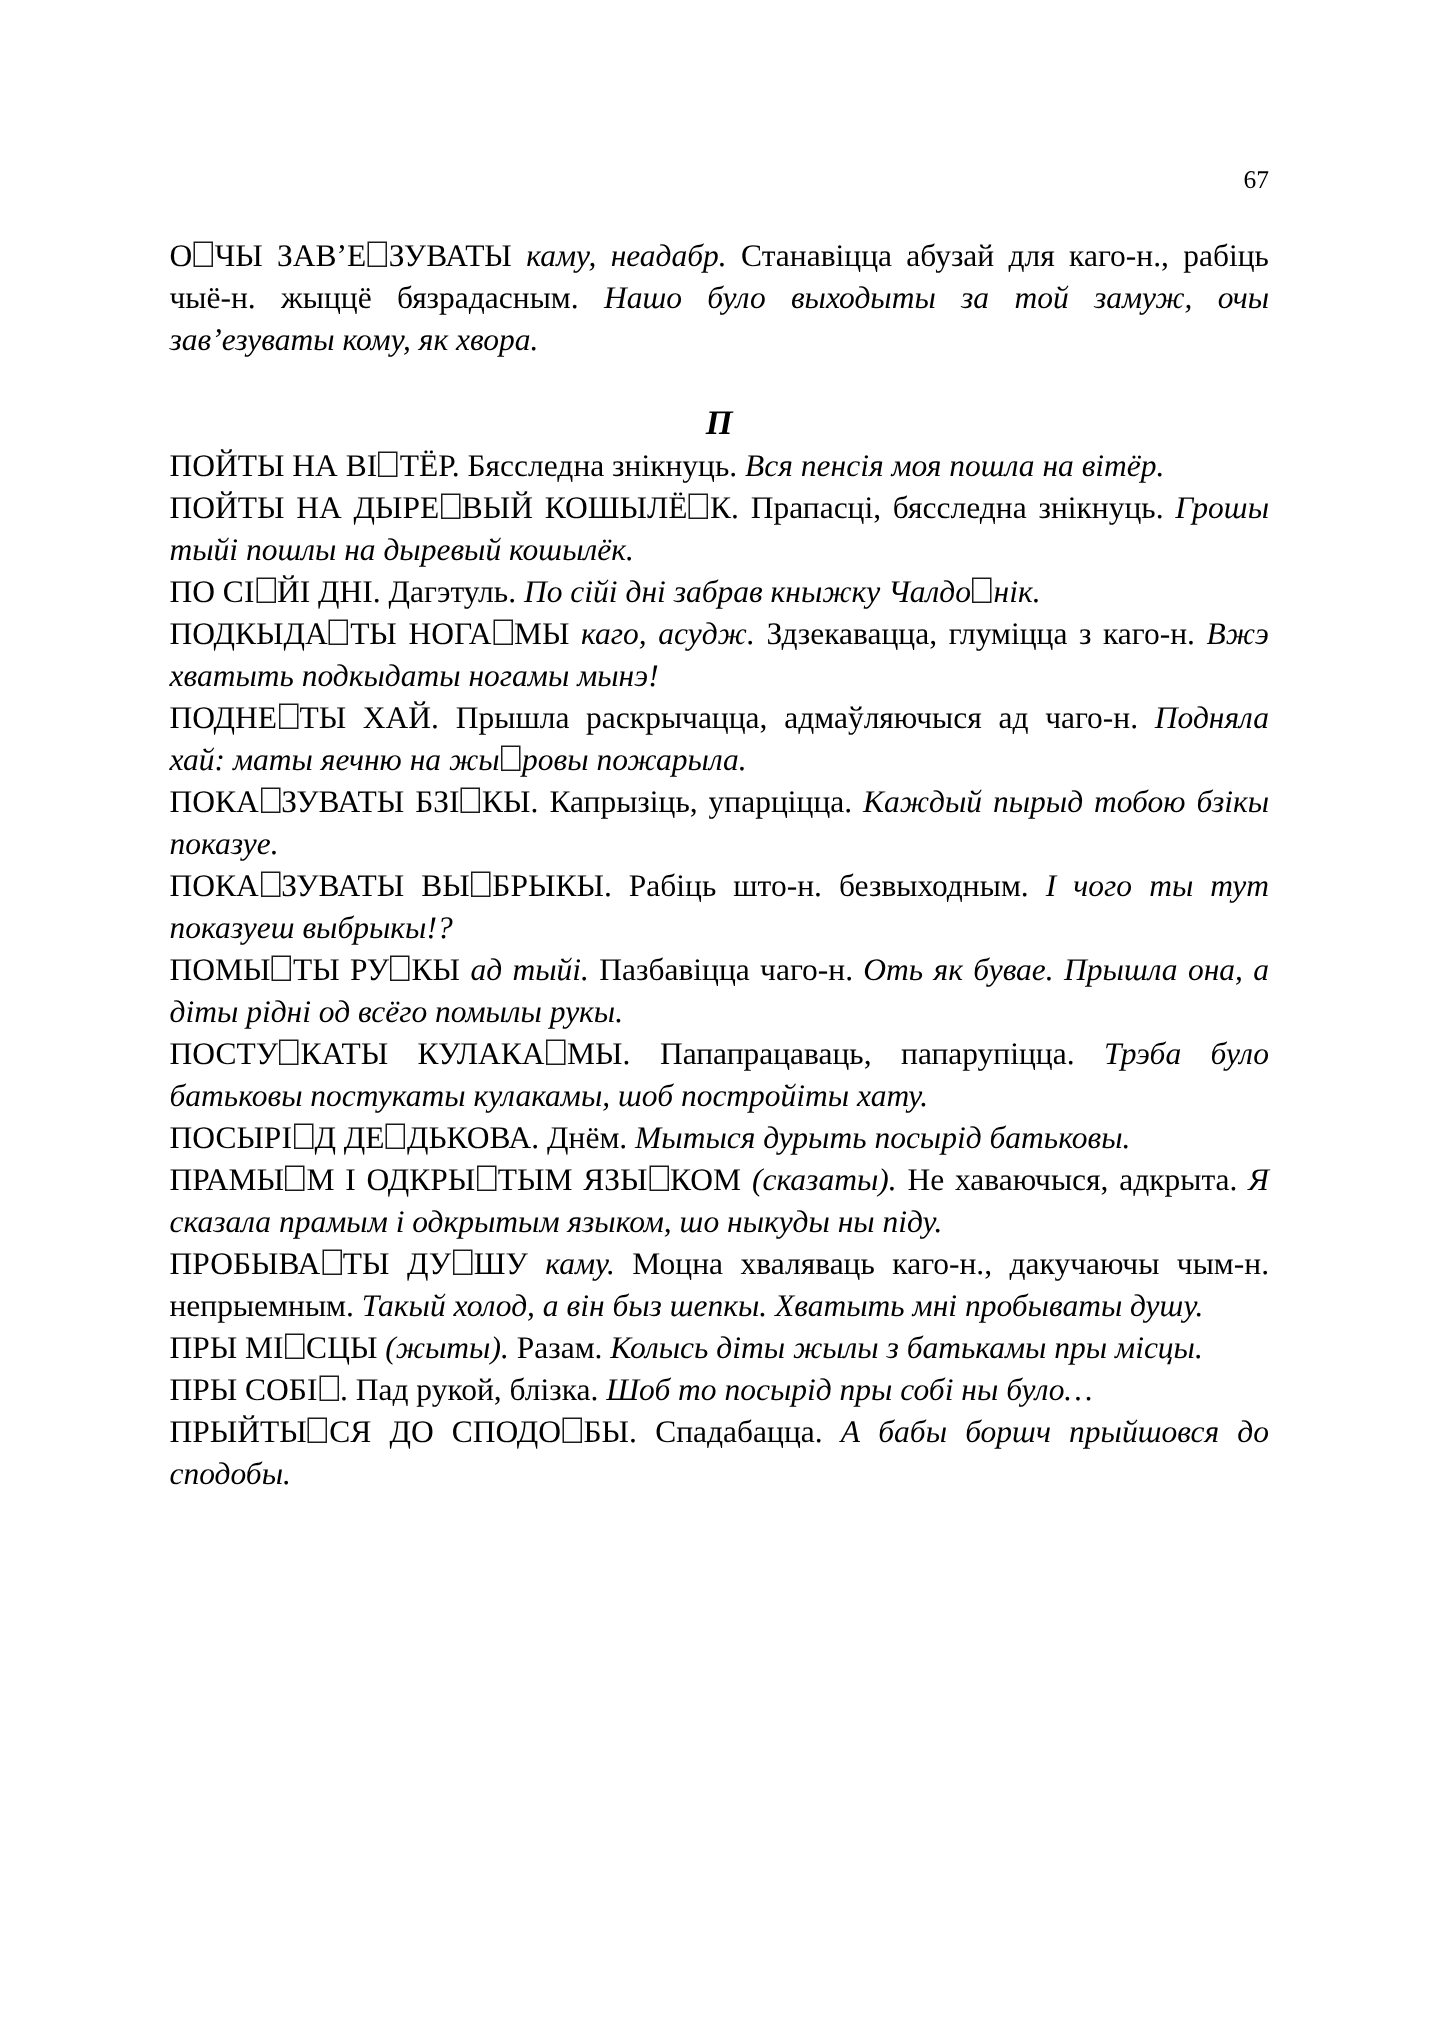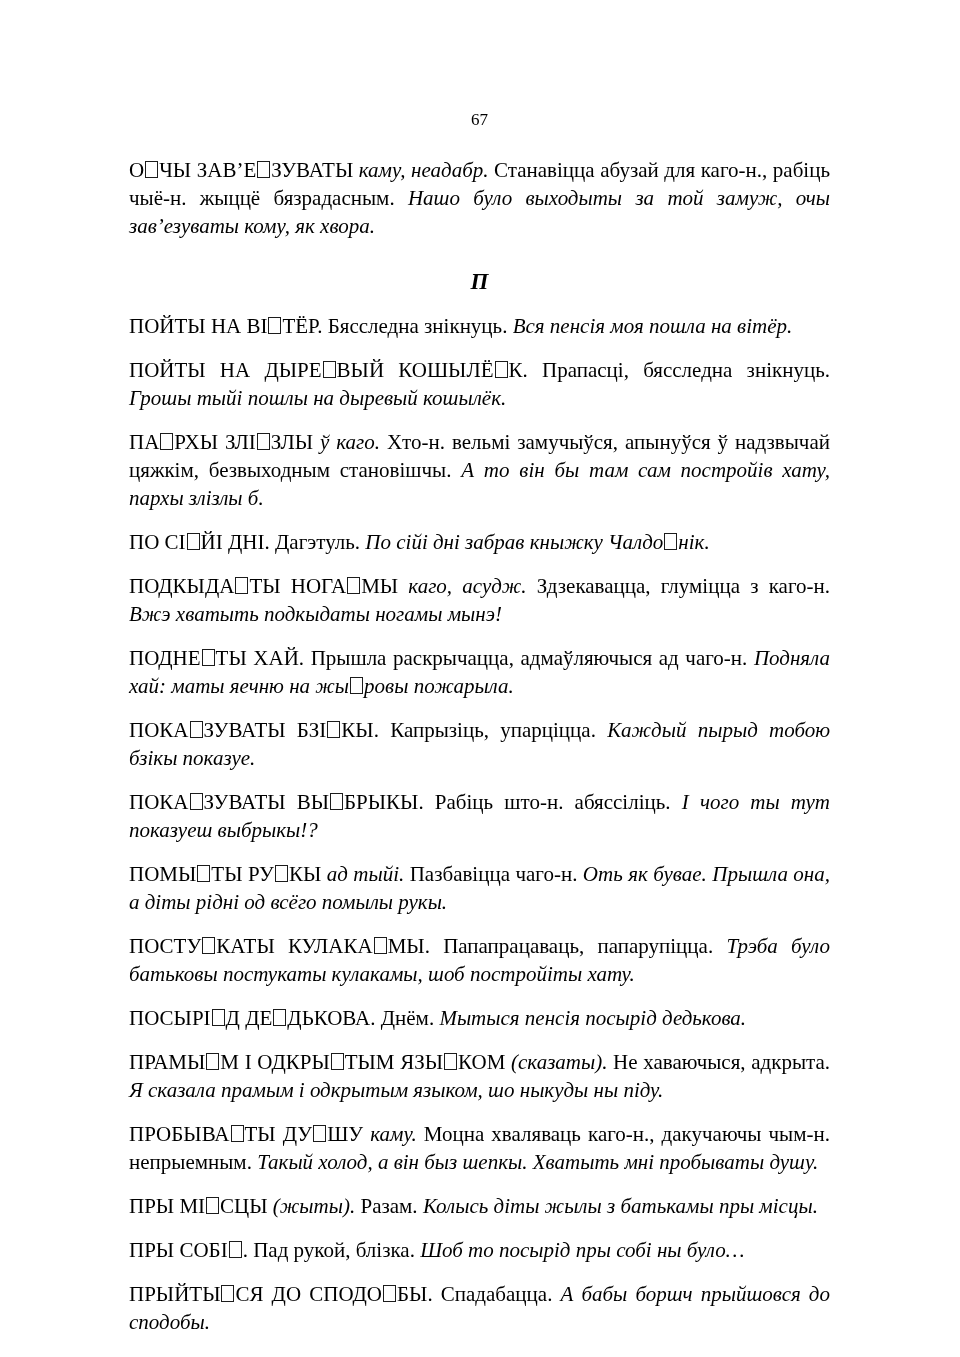--- a/index.html
+++ b/index.html
@@ -15,30 +15,30 @@
     font-family: "Liberation Serif", "DejaVu Serif", serif;
   }
   .page {
     box-sizing: border-box;
     width: 960px;
     height: 1357px;
     padding: 110px 114px 0 113px;
     background: #ffffff;
   }
   .page-number {
-    text-align: center;
+    text-align: right;
     font-size: 17px;
     line-height: 20px;
     margin: 0 0 26px 0;
   }
   .entry {
     font-size: 21px;
     line-height: 28px;
     text-align: justify;
-    margin: 16px;
+    margin: 0;
   }
   .seg.label, .seg.example {
     font-style: italic;
   }
   .section-letter {
     text-align: center;
     font-size: 23px;
     line-height: 28px;
     font-weight: bold;
     font-style: italic;
@@ -59,28 +59,27 @@
 </head>
 <body>
 
 <div class="page">
   <div class="page-number">67</div>
   <div>
       <p class="entry"><span class="seg head">О<span class="tofu"></span>ЧЫ ЗАВ’Е<span class="tofu"></span>ЗУВАТЫ </span><span class="seg label">каму, неадабр.</span><span class="seg def"> Станавіцца абузай для каго-н., рабіць чыё-н. жыццё бязрадасным. </span><span class="seg example">Нашо було выходыты за той замуж, очы зав’езуваты кому, як хвора.</span></p>
       <p class="section-letter">П</p>
       <p class="entry"><span class="seg head">ПОЙТЫ НА ВІ<span class="tofu"></span>ТЁР.</span><span class="seg def"> Бясследна знікнуць. </span><span class="seg example">Вся пенсія моя пошла на вітёр.</span></p>
       <p class="entry"><span class="seg head">ПОЙТЫ НА ДЫРЕ<span class="tofu"></span>ВЫЙ КОШЫЛЁ<span class="tofu"></span>К.</span><span class="seg def"> Прапасці, бясследна знікнуць. </span><span class="seg example">Грошы тыйі пошлы на дыревый кошылёк.</span></p>
-      <p class="entry"><span class="seg head">ПА<span class="tofu"></span>РХЫ ЗЛІ<span class="tofu"></span>ЗЛЫ </span><span class="seg label">ў каго.</span><span class="seg def"> Хто-н. вельмі замучыўся, апынуўся ў надзвычай цяжкім, безвыходным становішчы. </span><span class="seg example">А то він бы там сам постройів хату, пархы злізлы б.</span></p>
       <p class="entry"><span class="seg head">ПО СІ<span class="tofu"></span>ЙІ ДНІ.</span><span class="seg def"> Дагэтуль. </span><span class="seg example">По сійі дні забрав кныжку Чалдо<span class="tofu"></span>нік.</span></p>
       <p class="entry"><span class="seg head">ПОДКЫДА<span class="tofu"></span>ТЫ НОГА<span class="tofu"></span>МЫ </span><span class="seg label">каго, асудж.</span><span class="seg def"> Здзекавацца, глуміцца з каго-н. </span><span class="seg example">Вжэ хватыть подкыдаты ногамы мынэ!</span></p>
       <p class="entry"><span class="seg head">ПОДНЕ<span class="tofu"></span>ТЫ ХАЙ.</span><span class="seg def"> Прышла раскрычацца, адмаўляючыся ад чаго-н. </span><span class="seg example">Подняла хай: маты яечню на жы<span class="tofu"></span>ровы пожарыла.</span></p>
       <p class="entry"><span class="seg head">ПОКА<span class="tofu"></span>ЗУВАТЫ БЗІ<span class="tofu"></span>КЫ.</span><span class="seg def"> Капрызіць, упарціцца. </span><span class="seg example">Каждый пырыд тобою бзікы показуе.</span></p>
-      <p class="entry"><span class="seg head">ПОКА<span class="tofu"></span>ЗУВАТЫ ВЫ<span class="tofu"></span>БРЫКЫ.</span><span class="seg def"> Рабіць што-н. абяссіліць. </span><span class="seg example">І чого ты тут показуеш выбрыкы!?</span></p>
+      <p class="entry"><span class="seg head">ПОКА<span class="tofu"></span>ЗУВАТЫ ВЫ<span class="tofu"></span>БРЫКЫ.</span><span class="seg def"> Рабіць што-н. безвыходным. </span><span class="seg example">І чого ты тут показуеш выбрыкы!?</span></p>
       <p class="entry"><span class="seg head">ПОМЫ<span class="tofu"></span>ТЫ РУ<span class="tofu"></span>КЫ </span><span class="seg label">ад тыйі.</span><span class="seg def"> Пазбавіцца чаго-н. </span><span class="seg example">Оть як бувае. Прышла она, а діты рідні од всёго помылы рукы.</span></p>
       <p class="entry"><span class="seg head">ПОСТУ<span class="tofu"></span>КАТЫ КУЛАКА<span class="tofu"></span>МЫ.</span><span class="seg def"> Папапрацаваць, папарупіцца. </span><span class="seg example">Трэба було батьковы постукаты кулакамы, шоб постройіты хату.</span></p>
-      <p class="entry"><span class="seg head">ПОСЫРІ<span class="tofu"></span>Д ДЕ<span class="tofu"></span>ДЬКОВА.</span><span class="seg def"> Днём. </span><span class="seg example">Мытыся пенсія посырід дедькова.</span></p>
+      <p class="entry"><span class="seg head">ПОСЫРІ<span class="tofu"></span>Д ДЕ<span class="tofu"></span>ДЬКОВА.</span><span class="seg def"> Днём. </span><span class="seg example">Мытыся дурыть посырід батьковы.</span></p>
       <p class="entry"><span class="seg head">ПРАМЫ<span class="tofu"></span>М І ОДКРЫ<span class="tofu"></span>ТЫМ ЯЗЫ<span class="tofu"></span>КОМ </span><span class="seg label">(сказаты).</span><span class="seg def"> Не хаваючыся, адкрыта. </span><span class="seg example">Я сказала прамым і одкрытым языком, шо ныкуды ны піду.</span></p>
       <p class="entry"><span class="seg head">ПРОБЫВА<span class="tofu"></span>ТЫ ДУ<span class="tofu"></span>ШУ </span><span class="seg label">каму.</span><span class="seg def"> Моцна хваляваць каго-н., дакучаючы чым-н. непрыемным. </span><span class="seg example">Такый холод, а він быз шепкы. Хватыть мні пробываты душу.</span></p>
       <p class="entry"><span class="seg head">ПРЫ МІ<span class="tofu"></span>СЦЫ </span><span class="seg label">(жыты).</span><span class="seg def"> Разам. </span><span class="seg example">Колысь діты жылы з батькамы пры місцы.</span></p>
       <p class="entry"><span class="seg head">ПРЫ СОБІ<span class="tofu"></span>.</span><span class="seg def"> Пад рукой, блізка. </span><span class="seg example">Шоб то посырід пры собі ны було…</span></p>
       <p class="entry"><span class="seg head">ПРЫЙТЫ<span class="tofu"></span>СЯ ДО СПОДО<span class="tofu"></span>БЫ.</span><span class="seg def"> Спадабацца. </span><span class="seg example">А бабы боршч прыйшовся до сподобы.</span></p>
     </div>
 </div>
 
 </body></html>

